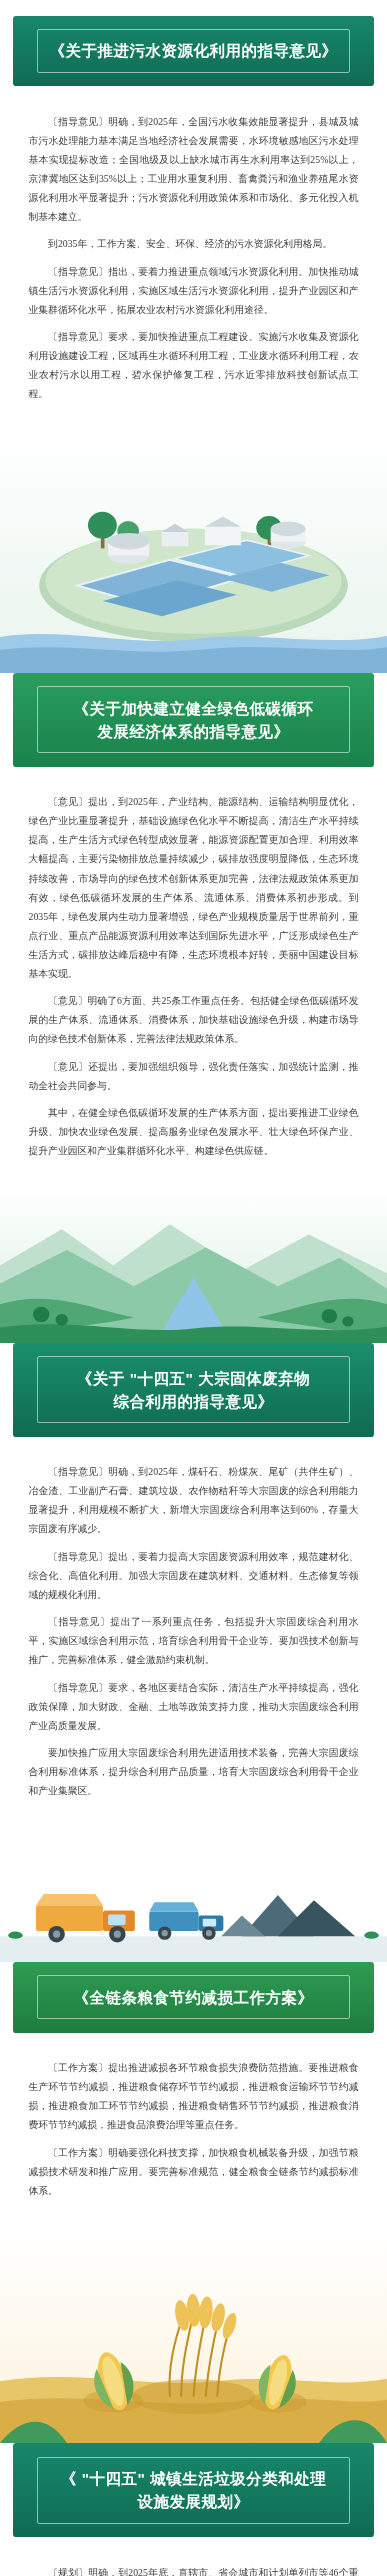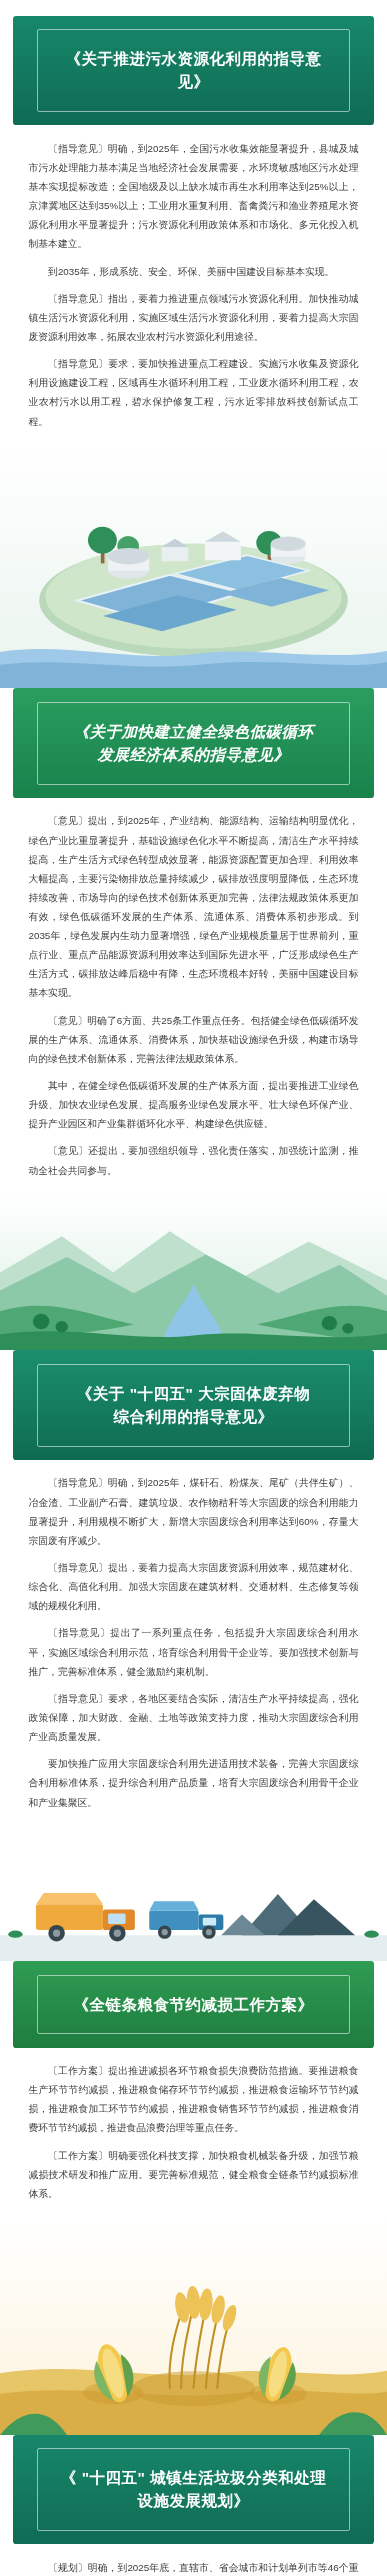--- a/index.html
+++ b/index.html
@@ -27,37 +27,38 @@
     border-radius: 3.1px;
     padding: 13.4px 24px;
     text-align: center;
   }
   .banner-inner {
     border: 1px solid rgba(255,255,255,0.55);
     border-radius: 2.1px;
     padding: 9.3px 7.2px;
   }
   .banner h2 {
-    margin: 8px;
+    margin: 0;
     font-size: 15.5px;
     line-height: 1.5;
     font-weight: bold;
     color: #ffffff;
     letter-spacing: 0.5px;
   }
   .banner.teal { background: linear-gradient(180deg,#17876a 0%, #0f6b54 100%); }
   .banner.green { background: linear-gradient(180deg,#2a9e5f 0%, #19824c 100%); }
   .banner.deepgreen { background: linear-gradient(180deg,#1b8f6d 0%, #0e6b52 100%); }
   .banner.grass { background: linear-gradient(180deg,#2f9c53 0%, #1d7d3f 100%); }
 
   
   .textblock {
     width: 361px;
-    margin: 0 auto;
+    margin: 12px auto;
     padding: 13.4px 15.5px 15.5px 15.5px;
+    font-family: Liberation Serif, serif;
   }
   .textblock p {
     margin: 0 0 8.2px 0;
     font-size: 9.8px;
     line-height: 1.95;
     text-align: justify;
     text-indent: 2em;
     color: #3b3b3b;
   }
   .textblock p:last-child { margin-bottom: 0; }
@@ -79,22 +80,22 @@
   <div class="spacer-md"></div>
 
   <div class="banner teal">
     <div class="banner-inner">
       <h2>《关于推进污水资源化利用的指导意见》</h2>
     </div>
   </div>
 
   <div class="textblock">
     <p>〔指导意见〕明确，到2025年，全国污水收集效能显著提升，县城及城市污水处理能力基本满足当地经济社会发展需要，水环境敏感地区污水处理基本实现提标改造；全国地级及以上缺水城市再生水利用率达到25%以上，京津冀地区达到35%以上；工业用水重复利用、畜禽粪污和渔业养殖尾水资源化利用水平显著提升；污水资源化利用政策体系和市场化、多元化投入机制基本建立。</p>
-    <p>到2035年，形成系统、安全、环保、美丽中国建设目标基本实现。</p>
-    <p>〔指导意见〕指出，要着力推进重点领域污水资源化利用。加快推动城镇生活污水资源化利用，实施区域生活污水资源化利用，要着力提高大宗固废资源利用效率，拓展农业农村污水资源化利用途径。</p>
+    <p>到2035年，工作方案、安全、环保、经济的污水资源化利用格局。</p>
+    <p>〔指导意见〕指出，要着力推进重点领域污水资源化利用。加快推动城镇生活污水资源化利用，实施区域生活污水资源化利用，提升产业园区和产业集群循环化水平，拓展农业农村污水资源化利用途径。</p>
     <p>〔指导意见〕要求，要加快推进重点工程建设。实施污水收集及资源化利用设施建设工程，区域再生水循环利用工程，工业废水循环利用工程，农业农村污水以用工程，碧水保护修复工程，污水近零排放科技创新试点工程。</p>
   </div>
 
   <div class="illus" style="height:242px;">
     <svg viewBox="0 0 752 470" preserveAspectRatio="none" aria-hidden="true">
       <defs>
         <linearGradient id="sky1" x1="0" y1="0" x2="0" y2="1">
           <stop offset="0" stop-color="#ffffff"></stop>
           <stop offset="1" stop-color="#e9f4ee"></stop>
         </linearGradient>
@@ -138,30 +139,30 @@
         <polygon points="314,196 340,180 366,196" fill="#c4d0d6"></polygon>
       </g>
 
       <path d="M0,400 C120,380 260,420 380,404 C500,388 640,420 752,398 L752,470 L0,470 Z" fill="#9ec9e8"></path>
       <path d="M0,425 C140,408 250,440 400,424 C540,410 660,436 752,420 L752,470 L0,470 Z" fill="#7fb4d8"></path>
     </svg>
   </div>
 
   <div class="banner green">
     <div class="banner-inner">
-      <h2 style="white-space:pre-line;font-style:italic;">《关于加快建立健全绿色低碳循环
+      <h2 style="white-space:pre-line;">《关于加快建立健全绿色低碳循环
 发展经济体系的指导意见》</h2>
     </div>
   </div>
 
   <div class="textblock">
     <p>〔意见〕提出，到2025年，产业结构、能源结构、运输结构明显优化，绿色产业比重显著提升，基础设施绿色化水平不断提高，清洁生产水平持续提高，生产生活方式绿色转型成效显著，能源资源配置更加合理、利用效率大幅提高，主要污染物排放总量持续减少，碳排放强度明显降低，生态环境持续改善，市场导向的绿色技术创新体系更加完善，法律法规政策体系更加有效，绿色低碳循环发展的生产体系、流通体系、消费体系初步形成。到2035年，绿色发展内生动力显著增强，绿色产业规模质量居于世界前列，重点行业、重点产品能源资源利用效率达到国际先进水平，广泛形成绿色生产生活方式，碳排放达峰后稳中有降，生态环境根本好转，美丽中国建设目标基本实现。</p>
     <p>〔意见〕明确了6方面、共25条工作重点任务。包括健全绿色低碳循环发展的生产体系、流通体系、消费体系，加快基础设施绿色升级，构建市场导向的绿色技术创新体系，完善法律法规政策体系。</p>
+    <p>〔意见〕还提出，要加强组织领导，强化责任落实，加强统计监测，推动全社会共同参与。</p>
     <p>其中，在健全绿色低碳循环发展的生产体系方面，提出要推进工业绿色升级、加快农业绿色发展、提高服务业绿色发展水平、壮大绿色环保产业、提升产业园区和产业集群循环化水平、构建绿色供应链。</p>
-    <p>〔意见〕还提出，要加强组织领导，强化责任落实，加强统计监测，推动全社会共同参与。</p>
   </div>
 
   <div class="illus" style="height:155px;">
     <svg viewBox="0 0 752 300" preserveAspectRatio="none" aria-hidden="true">
       <defs>
         <linearGradient id="sky2" x1="0" y1="0" x2="0" y2="1">
           <stop offset="0" stop-color="#ffffff"></stop>
           <stop offset="1" stop-color="#d9efe3"></stop>
         </linearGradient>
       </defs>

